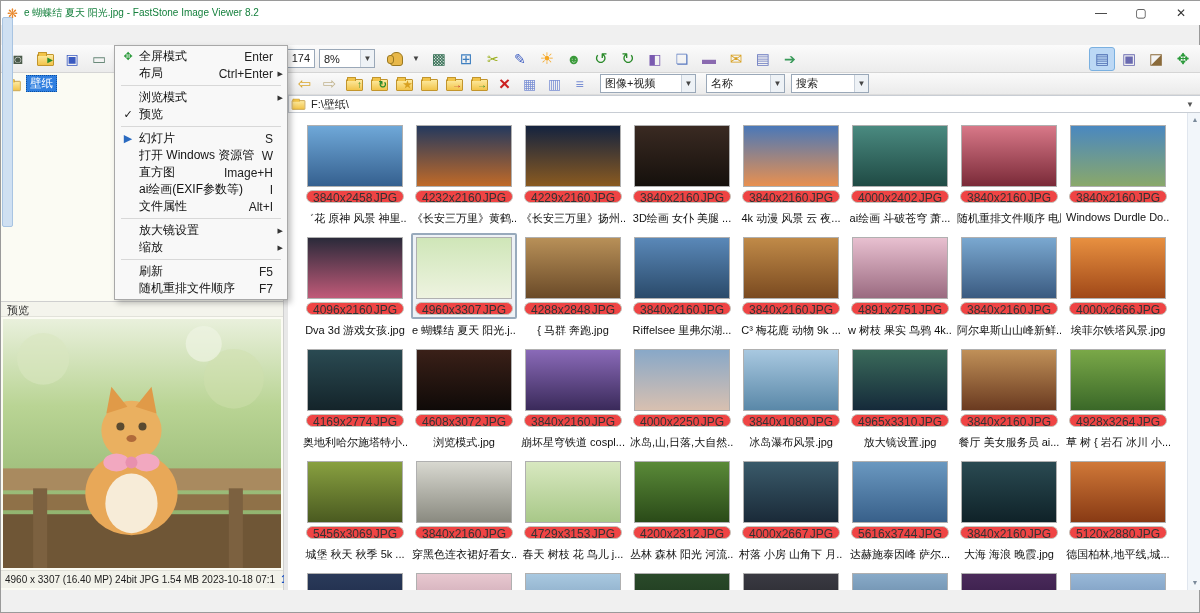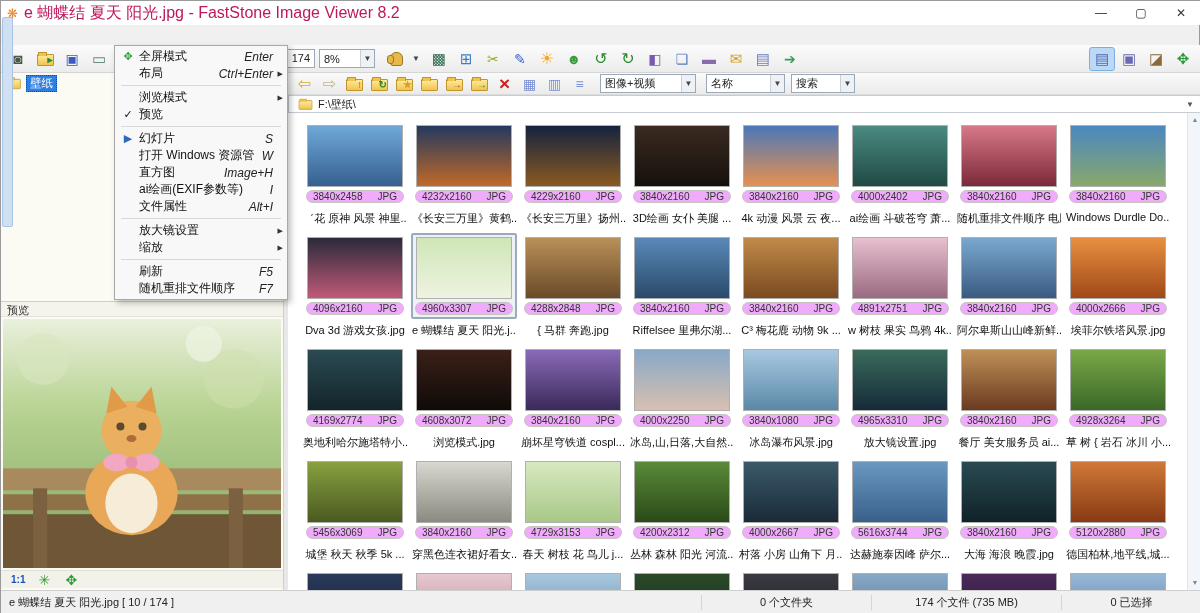--- a/index.html
+++ b/index.html
@@ -4,21 +4,21 @@
 <style>
   * { margin:0; padding:0; box-sizing:border-box; }
   html,body { width:1200px; height:613px; overflow:hidden;
     font-family:"Liberation Sans", sans-serif; background:#e4e4e4; }
   .window { position:absolute; inset:0; background:#f0f0f0; border:1px solid #9a9a9a; }
 
   
   .titlebar { position:absolute; left:0; top:0; width:1200px; height:24px;
     background:#ffffff; display:flex; align-items:center; padding-left:6px; }
   .appicon { font-size:13px; margin-right:6px; }
-  .title-text { font-size:16px; color:#be185d; }
+  .title-text { font-size:10px; color:#15803d; }
   .wincontrols { position:absolute; right:0; top:0; height:24px; display:flex; }
   .winbtn { width:40px; height:24px; display:flex; align-items:center; justify-content:center;
     font-size:12px; color:#333; }
 
   
   .menubar { position:absolute; left:0; top:24px; width:1200px; height:20px;
     background:#f5f5f5; border-bottom:1px solid #e0e0e0; display:flex; align-items:center;
     font-size:12.5px; color:#111; padding-left:4px; }
   .mitem { padding:2px 8px; cursor:default; }
   .mitem.active { background:#bcd8f5; border:1px solid #7ab0e0; padding:1px 7px; }
@@ -55,34 +55,34 @@
   .ovl { position:absolute; right:0; bottom:0; font-size:10px; font-weight:bold; line-height:1; }
 
   
   .browserbar { position:absolute; left:287px; top:72px; width:913px; height:22px;
     background:linear-gradient(#fafafa,#ebebeb); border-bottom:1px solid #dcdcdc;
     display:flex; align-items:center; padding-left:4px; }
   .bbtn { width:25px; height:20px; display:flex; align-items:center; justify-content:center;
     border-radius:2px; position:relative; }
   .filtercombo { width:96px; margin-left:8px; }
   .sortcombo  { width:79px; margin-left:10px; }
-  .searchcombo{ width:64px; margin-left:6px; }
+  .searchcombo{ width:78px; margin-left:6px; }
 
   
   .addressbar { position:absolute; left:287px; top:94px; width:913px; height:18px;
     background:#fff; border:1px solid #c8cdd4; display:flex; align-items:center;
-    font-size:11px; color:#222; padding-left:8px; }
+    font-size:11px; color:#222; padding-left:1px; }
   .addressbar .gfolder { transform:scale(.8); margin:2px 4px 0 0; }
   .addr-arr { margin-left:auto; font-size:8px; color:#555; padding:0 6px; }
 
   
   .leftpanel { position:absolute; left:0; top:72px; width:283px; height:517px;
     background:#fbfbf3; border-right:1px solid #cfcfcf; }
   .tree { height:228px; padding:2px 4px; }
-  .treeitem { display:flex; align-items:flex-start; gap:4px; width:60px; }
+  .treeitem { display:flex; align-items:flex-end; gap:4px; width:60px; }
   .treeitem .gfolder { transform:scale(.85); }
   .treelabel { background:#2f7fe0; color:#fff; font-size:11.5px; padding:0 3px;
     border:1px dotted #0a4fa0; }
   .prevheader { height:16px; border-top:1px solid #cfcfcf; border-bottom:1px solid #e2e2da;
     font-size:11px; color:#333; padding:1px 6px; background:#f4f4ec; }
   .prevbox { height:253px; padding:2px; }
   .prevbox svg { width:100%; height:100%; display:block; }
   .previnfo { height:18px; font-size:10px; color:#222; display:flex; align-items:center;
     padding:0 4px; white-space:nowrap; border-top:1px solid #e0e0d8; background:#f2f2ea; }
   .previnfo .ratio { color:#1a50c0; font-weight:bold; margin:0 6px; }
@@ -92,21 +92,21 @@
   .gridarea { position:absolute; left:287px; top:112px; width:899px; height:477px;
     background:#fff; overflow:hidden; padding:5px 0 0 14px; }
   .grid { display:grid; grid-template-columns:repeat(8,106px); grid-auto-rows:112px;
     column-gap:3px; }
   .cell { display:flex; flex-direction:column; align-items:center; padding-top:3px; }
   .frame { padding:2px; border:2px solid transparent; border-radius:2px;
     display:flex; flex-direction:column; align-items:center; }
   .cell.sel .frame { border-color:#98aabc; background:#eef2f6; }
   .thumb { width:96px; height:62px; border:1px solid #b0b0b0; }
   .badge { width:98px; height:13px; margin-top:3px; border:1px solid #c4c4bc; border-radius:7px;
-    background:#f0abfc; font-size:10px; color:#333; display:flex; align-items:center;
+    background:#ef4444; font-size:12px; color:#333; display:flex; align-items:flex-start;
     justify-content:space-between; padding:0 6px; }
   .fname { width:104px; margin-top:4px; font-size:11px; color:#111; text-align:center;
     white-space:nowrap; overflow:hidden; }
 
   
   .vscroll { position:absolute; left:1186px; top:112px; width:14px; height:477px;
     background:#f2f6fa; border-left:1px solid #e0e6ee; }
   .vthumb { position:absolute; left:1px; top:16px; width:11px; height:210px;
     background:#cfe0f2; border:1px solid #a8c4e2; border-radius:2px; }
   .varr { position:absolute; left:0; width:14px; height:14px; font-size:7px; color:#7a8a9a;
@@ -122,21 +122,21 @@
   .seg3 { width:190px; text-align:center; border-left:1px solid #d4d4d4; }
   .seg4 { width:140px; text-align:center; border-left:1px solid #d4d4d4; }
 
   
   .viewmenu { position:absolute; left:113px; top:44px; width:174px;
     background:#f8f8f8; border:1px solid #a8a8a8; box-shadow:3px 3px 6px rgba(0,0,0,.25);
     padding:2px 0; z-index:50; font-size:12px; color:#111; }
   .vrow { height:17px; display:flex; align-items:center; padding:0 4px 0 2px; }
   .vicon { width:22px; text-align:center; font-size:11px; flex:none; line-height:1; }
   .vlabel { flex:1; white-space:nowrap; overflow:hidden; }
-  .vshort { color:#222; margin-left:8px;font-style:italic; }
+  .vshort { color:#222; margin-left:8px; }
   .varrow { width:10px; font-size:7px; color:#333; text-align:right; }
   .vsep { height:1px; background:#d8d8d8; margin:3px 6px; }
 </style>
 </head>
 <body>
 
 <div class="window">
 
   <div class="titlebar">
     <span class="appicon" id="appicon" style="color: rgb(232, 134, 42);">❋</span>
@@ -337,20 +337,21 @@
         <polygon points="153,95 148,68 132,88" fill="#e09a48"></polygon>
         <circle cx="117" cy="108" r="4" fill="#5a4a30"></circle>
         <circle cx="139" cy="108" r="4" fill="#5a4a30"></circle>
         <ellipse cx="128" cy="120" rx="5" ry="3.5" fill="#b06a3a"></ellipse>
         <ellipse cx="113" cy="144" rx="13" ry="9" fill="#f2a8c0"></ellipse>
         <ellipse cx="143" cy="144" rx="13" ry="9" fill="#f2a8c0"></ellipse>
         <circle cx="128" cy="144" r="6" fill="#e890ae"></circle>
       </svg>
     </div>
     <div class="previnfo">
+      <span>4960 x 3307 (16.40 MP)   24bit   JPG   1.54 MB   2023-10-18 07:1</span>
       <span class="ratio">1:1</span>
       <span id="previcons" style="display:flex">
           <span class="tbtn">
             <span class="g" style="color: rgb(58, 154, 58); font-size: 14px;">✳</span>
           </span>
           <span class="tbtn">
             <span class="g" style="color: rgb(42, 154, 58); font-size: 14px;">✥</span>
           </span>
         </span>
     </div>
@@ -728,26 +729,20 @@
           <div class="fname"></div>
         </div>
       </div>
   </div>
   <div class="vscroll">
     <span class="varr" style="top:0">▲</span>
     <span class="varr" style="bottom:0">▼</span>
   </div>
   <div class="vthumb"></div>
 
-  <div class="statusbar">
-    <span class="seg seg1">e 蝴蝶结 夏天 阳光.jpg [ 10 / 174 ]</span>
-    <span class="seg seg2">0 个文件夹</span>
-    <span class="seg seg3">174 个文件 (735 MB)</span>
-    <span class="seg seg4">0 已选择</span>
-  </div>
 
   <div class="viewmenu" id="viewmenu">
       <div class="vrow">
         <span class="vicon" style="color: rgb(42, 154, 58);">✥</span>
         <span class="vlabel">全屏模式</span>
         <span class="vshort">Enter</span>
         <span class="varrow"></span>
       </div>
       <div class="vrow">
         <span class="vicon"></span>

